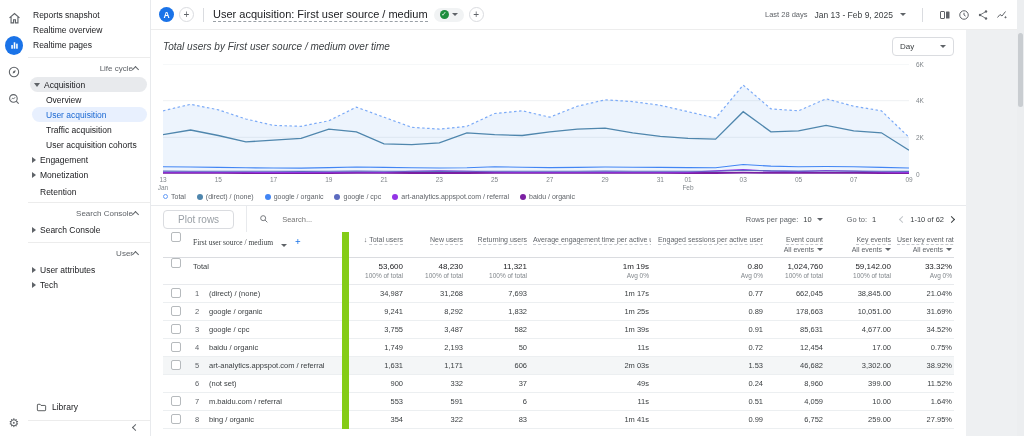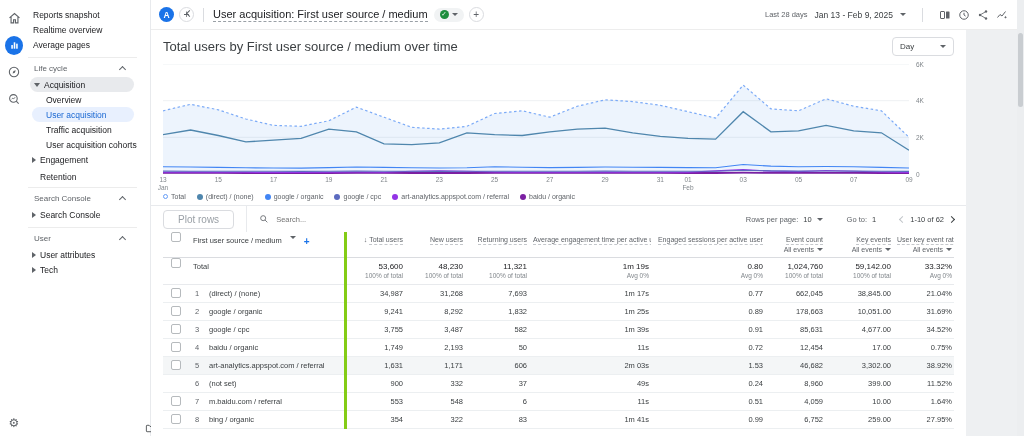--- a/index.html
+++ b/index.html
@@ -11,24 +11,24 @@
   }
   .app { display:flex; width:1024px; height:436px; position:relative; }
 
   
   .rail { width:28px; flex:none; display:flex; flex-direction:column; align-items:center; padding-top:9px; gap:9px; position:relative; background:#fff; }
   .rail .ric { width:18px; height:18px; display:flex; align-items:center; justify-content:center; cursor:pointer; }
   .rail .active-wrap { width:19px; height:19px; border-radius:50%; background:#1a73e8; display:flex; align-items:center; justify-content:center; }
   .rail .gear { position:absolute; bottom:6px; font-size:12px; color:#5f6368; cursor:pointer; }
 
   
-  .sidebar { width:123px; flex:none; border-right:1px solid #e8eaed; padding-top:7px; display:flex; font-size:8.5px; background:#fff; }
+  .sidebar { width:123px; flex:none; border-right:1px solid #e8eaed; padding-top:7px; display:flex; flex-direction:column; font-size:8.5px; background:#fff; }
   .sb-item { height:15px; display:flex; align-items:center; padding-left:5px; color:#202124; cursor:pointer; white-space:nowrap; }
   .sb-div { border-top:1px solid #ececec; margin:5px 0 4px; }
-  .sb-head { display:flex; align-items:center; justify-content:space-between; padding:0 12px 0 6px; color:#5f6368; font-size:8px; height:13px; margin-bottom:2px; }
+  .sb-head { display:flex; align-items:center; justify-content:flex-end; padding:0 12px 0 6px; color:#5f6368; font-size:8px; height:13px; margin-bottom:2px; }
   .sb-child { padding-left:18px; }
   .sb-plain { padding-left:12px;align-items:flex-end; }
   .with-caret { padding-left:4px; }
   .tri-r { width:0; height:0; border-left:4px solid #5f6368; border-top:3px solid transparent; border-bottom:3px solid transparent; margin-right:4px; flex:none; }
   .tri-d { width:0; height:0; border-top:4px solid #5f6368; border-left:3px solid transparent; border-right:3px solid transparent; margin-right:4px; flex:none; }
   .pill-gray { background:#e8eaed; border-radius:10px; margin-left:2px; margin-right:3px; }
   .pill-blue { background:#e8f0fe; border-radius:10px; margin-left:4px; margin-right:3px; color:#1967d2; padding-left:14px; }
   .sb-lib { margin-top:auto; display:flex; align-items:center; gap:5px; padding-left:8px; height:16px; cursor:pointer; }
   .sb-collapse { display:flex; justify-content:flex-end; padding:4px 12px 6px 0; }
   .chev { width:5px; height:5px; border-right:1.3px solid #5f6368; border-bottom:1.3px solid #5f6368; display:inline-block; }
@@ -50,50 +50,50 @@
   .top-right { margin-left:auto; display:flex; align-items:center; gap:7px; }
   .range-label { font-size:7.5px; color:#5f6368; }
   .range-date { font-size:8.5px; color:#3c4043; }
   .tb-ic { width:12px; height:12px; display:flex; align-items:center; cursor:pointer; }
 
   .content { flex:1; background:#eef0f2; display:flex; min-height:0; }
   .card { width:815px; flex:none; background:#fff; display:flex; flex-direction:column; }
 
   
   .chart-head { display:flex; align-items:center; padding:7px 12px 2px; }
-  .chart-title { font-size:13px; color:#3c4043; }
+  .chart-title { font-size:10px; color:#3c4043;font-style:italic; }
   .day-select { margin-left:auto; width:62px; height:19px; border:1px solid #dadce0; border-radius:4px; display:flex; align-items:center; justify-content:space-between; padding:0 7px; font-size:8px; color:#3c4043; cursor:pointer; }
   .plot-wrap { position:relative; height:128px; margin:6px 0 0 12px; flex:none; }
   #chart-svg { position:absolute; left:0; top:0; }
   .ylab { position:absolute; left:753px; font-size:6.5px; color:#80868b; }
   #xticks { position:absolute; top:112px; left:0; width:746px; height:16px; }
   .xtick { position:absolute; transform:translateX(-50%); text-align:center; font-size:6.5px; color:#80868b; line-height:7.5px; }
   .legend { display:flex; align-items:center; gap:11px; padding:1px 12px 5px; font-size:7px; color:#5f6368; flex:none; }
   .lg-item { display:flex; align-items:center; cursor:pointer; white-space:nowrap; }
   .dot { width:6px; height:6px; border-radius:50%; margin-right:3px; flex:none; }
   .dot.open { background:#fff; width:5px; height:5px; border:1.5px solid #669df6; }
 
   
   .toolbar { border-top:1px solid #e8eaed; height:27px; flex:none; display:flex; align-items:center; padding:0 12px; }
   .plot-rows-btn { border:1px solid #dadce0; border-radius:4px; color:#9aa0a6; font-size:10px; padding:3px 14px; background:#fff; cursor:default; }
   .tb-vdiv { width:1px; height:26px; background:#e8eaed; margin:0 12px; }
-  .search-row { display:flex; align-items:center; gap:5px; flex:1; }
+  .search-row { display:flex; align-items:center; gap:11px; flex:1; }
   input.search { border:none; outline:none; font-size:7.5px; color:#5f6368; width:130px; font-family:inherit; background:transparent; }
   .tb-right { display:flex; align-items:center; font-size:7.5px; color:#5f6368; gap:5px; }
   .tb-right .gap { width:14px; }
   .val { color:#3c4043; }
 
   
   table { border-collapse:collapse; table-layout:fixed; margin:0 12px; width:791px; font-size:7.5px; }
   thead th { border-bottom:1px solid #dadce0; color:#5f6368; font-weight:normal; font-size:7px; text-align:right; vertical-align:top; padding:4px 2px 4px 4px; white-space:nowrap; overflow:hidden; }
   th .dotted, .chart-title-none { border-bottom:1px dashed #c4c7cb; padding-bottom:0.5px; }
-  .metric-first { border-left:3px solid #84cc16; }
+  .metric-first { border-left:7px solid #84cc16; }
   .subsel { margin-top:2.5px; display:flex; justify-content:flex-end; align-items:center; gap:3px; color:#5f6368; }
   .dim-head { text-align:left !important; }
-  .dim-head-inner { display:flex; align-items:flex-start; gap:8px; color:#3c4043; font-size:7.5px; }
+  .dim-head-inner { display:flex; align-items:flex-end; gap:8px; color:#3c4043; font-size:7.5px;font-family:Liberation Serif, serif; }
   .plus-blue { color:#1a73e8; font-size:10px; font-weight:bold; cursor:pointer; }
   .cb { width:10px; height:10px; border:1px solid #b6babd; border-radius:2px; display:inline-block; background:#fff; cursor:pointer; }
   td { padding:0 2px 0 4px; }
   .totals td { padding:4px 2px 5px 4px; border-bottom:1px solid #e8eaed; vertical-align:top; }
   .tot-v { font-size:8px; color:#202124; text-align:right; }
   .tot-s { font-size:6.5px; color:#80868b; text-align:right; margin-top:1.5px; }
   tbody tr { height:18px; border-bottom:1px solid #eceff1; }
   tbody tr.hl { background:#f4f6f7; }
   td.num { text-align:right; color:#3c4043; }
   td.rownum { color:#5f6368; text-align:center; padding:0; }
@@ -139,21 +139,21 @@
           <path d="M8 12.5l2-2.2 1.6 1.5 2.4-3" fill="none" stroke="#5f6368" stroke-width="1.4"></path>
         </svg>
     </div>
     <div class="gear">⚙</div>
   </div>
 
   <div class="sidebar" id="sidebar">
     <div id="sb-items">
         <div class="sb-item">Reports snapshot</div>
         <div class="sb-item">Realtime overview</div>
-        <div class="sb-item">Average pages</div>
+        <div class="sb-item">Realtime pages</div>
         <div class="sb-div"></div>
         <div class="sb-head">
           <span>Life cycle</span>
           <span class="chev up"></span>
         </div>
         <div class="sb-item with-caret pill-gray">
           <span class="tri-d"></span>
           <span>Acquisition</span>
         </div>
         <div class="sb-item sb-child">
@@ -164,20 +164,24 @@
         </div>
         <div class="sb-item sb-child">
           <span>Traffic acquisition</span>
         </div>
         <div class="sb-item sb-child">
           <span>User acquisition cohorts</span>
         </div>
         <div class="sb-item with-caret">
           <span class="tri-r"></span>
           <span>Engagement</span>
+        </div>
+        <div class="sb-item with-caret">
+          <span class="tri-r"></span>
+          <span>Monetization</span>
         </div>
         <div class="sb-item sb-plain">
           <span>Retention</span>
         </div>
         <div class="sb-div"></div>
         <div class="sb-head">
           <span>Search Console</span>
           <span class="chev up"></span>
         </div>
         <div class="sb-item with-caret">
@@ -563,21 +567,21 @@
                 <td class="num">0.24</td>
                 <td class="num">8,960</td>
                 <td class="num">399.00</td>
                 <td class="num">11.52%</td>
               </tr>
               <tr>
                 <td class="cb-cell"><span class="cb"></span></td>
                 <td class="rownum">7</td>
                 <td class="dim-cell">m.baidu.com / referral</td>
                 <td class="num metric-first">553</td>
-                <td class="num">548</td>
+                <td class="num">591</td>
                 <td class="num">6</td>
                 <td class="num">11s</td>
                 <td class="num">0.51</td>
                 <td class="num">4,059</td>
                 <td class="num">10.00</td>
                 <td class="num">1.64%</td>
               </tr>
               <tr>
                 <td class="cb-cell"><span class="cb"></span></td>
                 <td class="rownum">8</td>

